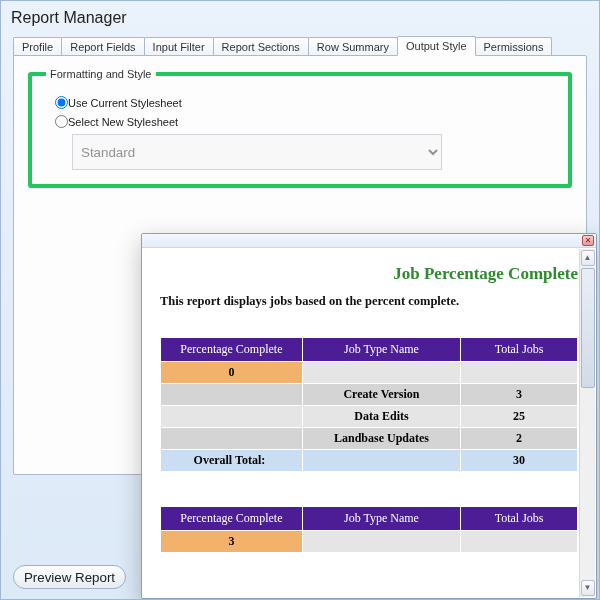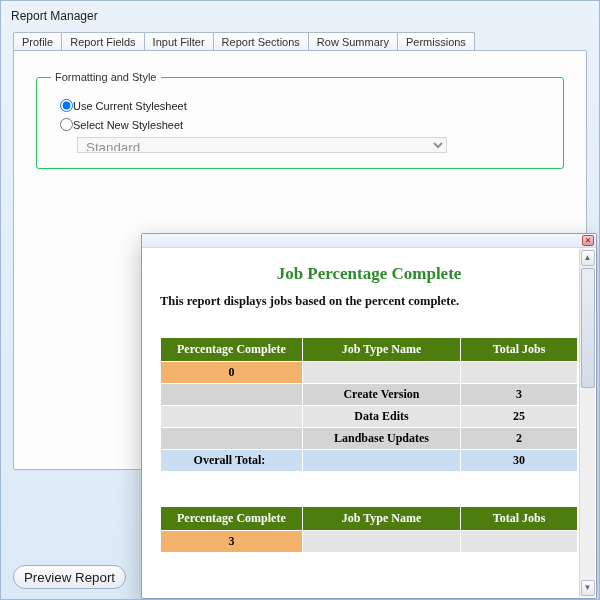--- a/index.html
+++ b/index.html
@@ -9,21 +9,21 @@
     height: 600px;
     background: linear-gradient(#eaf2fb, #dce9f7);
     font-family: "Segoe UI", Tahoma, sans-serif;
     font-size: 11px;
     position: relative;
     overflow: hidden;
     border: 1px solid #9fb8d6;
   }
   .window-title {
     padding: 8px 10px 4px 10px;
-    font-size: 12px;
+    font-size: 16px;
     color: #222;
   }
   .tab-panel {
     margin: 4px 12px 0 12px;
   }
   .tabs {
     display: flex;
     border-bottom: none;
     align-items: flex-end;
   }
@@ -46,44 +46,44 @@
   }
   .tab-content {
     background: #fdfdfe;
     border: 1px solid #aab9cc;
     border-radius: 0 2px 2px 2px;
     padding: 12px 14px 14px 14px;
     height: 420px;
     position: relative;
   }
   fieldset.group {
-    border: 1px solid #22c55e;
+    border: 4px solid #22c55e;
     border-radius: 3px;
     padding: 10px 14px 14px 14px;
-    margin: 8px;
+    margin: 0;
   }
   fieldset.group legend {
     padding: 0 4px;
     color: #333;
     font-size: 11px;
   }
   .radio-row {
     display: flex;
     align-items: flex-end;
     margin: 6px 0;
     color: #222;
     padding-left: 9px;
   }
   .radio-row input[type=radio] { margin:0; }
   .select-wrap {
     margin: 6px 0 0 26px;
   }
   select.stylesheet {
     width: 370px;
-    height: 16px;
+    height: 36px;
     background: #f7f7f7;
     border: 1px solid #bfc6cf;
     color: #666;
     padding: 1px 4px;
   }
   .preview-btn {
     position: absolute;
     left: 12px;
     bottom: 10px;
     width: 113px;
@@ -124,42 +124,42 @@
     text-align: center;
     color: #7a1f1f;
     border-radius: 2px;
   }
   .preview-body {
     padding: 12px 18px 0 18px;
     font-family: "Times New Roman", serif;
     overflow: hidden;
   }
   .report-title {
-    text-align: center;
+    text-align: right;
     color: #2e8b2e;
     font-weight: bold;
     font-size: 17px;
     margin: 4px 0 10px 0;
   }
   .report-desc {
     font-weight: bold;
     color: #111;
     font-size: 12.5px;
     margin-bottom: 28px;
   }
   table.rpt {
     border-collapse: collapse;
     width: 100%;
     table-layout: fixed;
     font-size: 12px;
   }
   table.rpt th {
-    background: #4d7c0f;
+    background: #4c1d95;
     color: #fff;
-    font-weight: bold;
+    font-weight: normal;
     padding: 4px 4px;
     border: 1px solid #fff;
     text-align: center;
   }
   table.rpt td {
     border: 1px solid #fff;
     padding: 3px 6px;
     text-align: center;
     font-weight: bold;
     background: #e5e5e5;
@@ -205,20 +205,21 @@
 
 <div class="window-title">Report Manager</div>
 
 <div class="tab-panel">
   <div class="tabs">
     <div class="tab">Profile</div>
     <div class="tab">Report Fields</div>
     <div class="tab">Input Filter</div>
     <div class="tab">Report Sections</div>
     <div class="tab">Row Summary</div>
+    <div class="tab active">Output Style</div>
     <div class="tab">Permissions</div>
   </div>
   <div class="tab-content">
     <fieldset class="group">
       <legend>Formatting and Style</legend>
       <label class="radio-row">
         <input type="radio" name="ss" checked="" style="">
         <span>Use Current Stylesheet</span>
       </label>
       <label class="radio-row">

